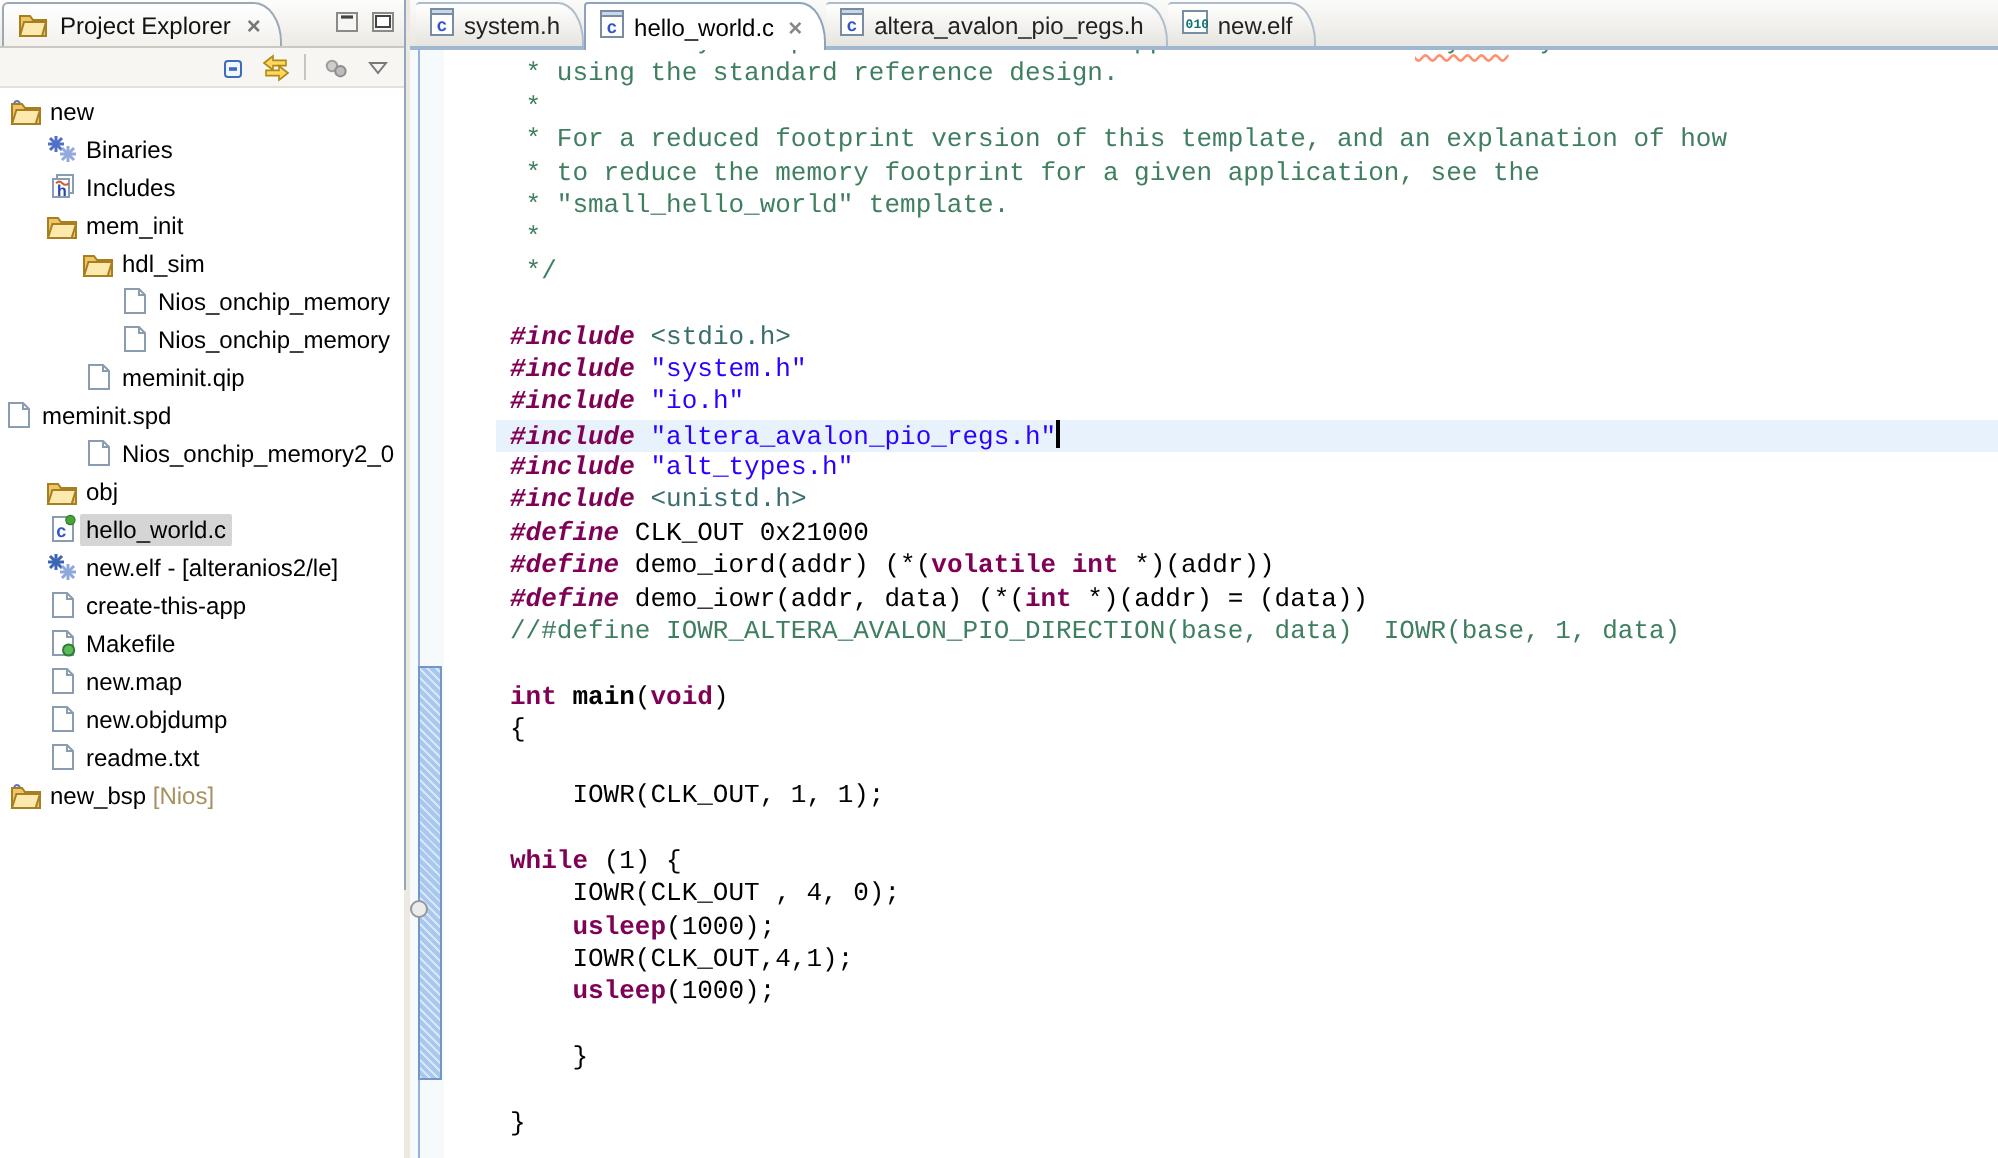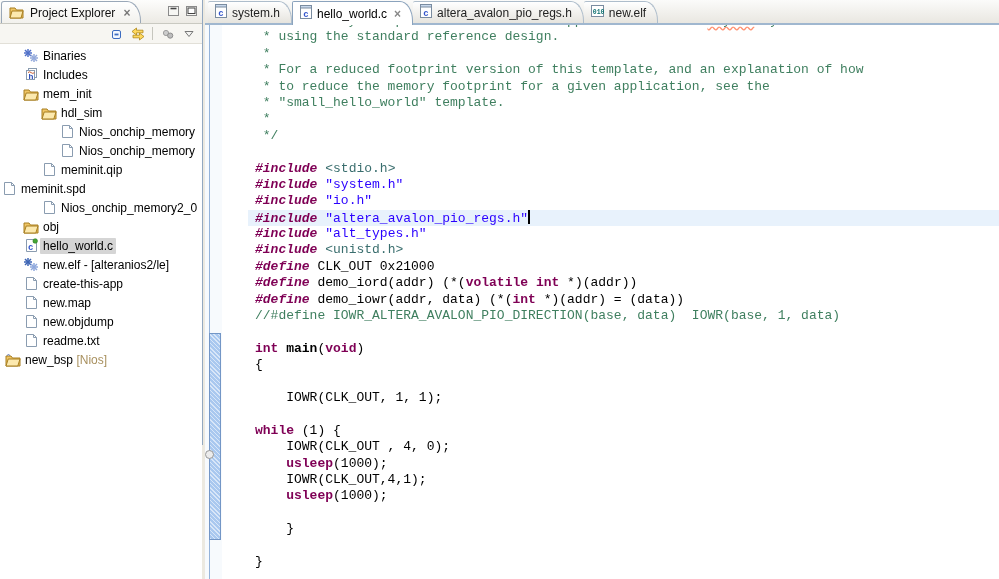--- a/index.html
+++ b/index.html
@@ -119,20 +119,30 @@
             <circle cx="9.2" cy="8.6" r="2.6" fill="#BDBDBD" stroke="#8E8E8E"></circle>
           </svg>
         </span>
         <span class="tbtn">
           <svg width="10" height="8" viewBox="0 0 10 8">
             <path d="M1 1.5h8L5 6.5z" fill="#F4F4F2" stroke="#787878"></path>
           </svg>
         </span>
       </div>
     <div class="tree" id="tree">
+        <div class="trow" style="padding-left: 4px;">
+          <span class="ticon">
+            <svg width="16" height="14" viewBox="0 0 16 14">
+              <path d="M1 3h5l1.5 2H15v8H1z" fill="#EFC565" stroke="#A87F20"></path>
+              <path d="M1 13L3.2 6H15l-2.2 7z" fill="#FCE9AE" stroke="#A87F20"></path>
+              <path d="M2 2.5q1.5-2 3 0" fill="none" stroke="#5B75B8"></path>
+            </svg>
+          </span>
+          <span class="tlabel">new</span>
+        </div>
         <div class="trow" style="padding-left: 22px;">
           <span class="ticon">
             <svg width="15" height="15" viewBox="0 0 15 15">
               <g stroke="#5070C8" stroke-width="1.5">
                 <line x1="4" y1="1" x2="4" y2="9"></line>
                 <line x1="0" y1="5" x2="8" y2="5"></line>
                 <line x1="1" y1="2" x2="7" y2="8"></line>
                 <line x1="7" y1="2" x2="1" y2="8"></line>
               </g>
               <g stroke="#93A9DB" stroke-width="1.5">
@@ -265,20 +275,30 @@
               <path d="M8.5 1.5v3h3" fill="none" stroke="#8A9CB0"></path>
             </svg>
           </span>
           <span class="tlabel">create-this-app</span>
         </div>
         <div class="trow" style="padding-left: 22px;">
           <span class="ticon">
             <svg width="13" height="15" viewBox="0 0 13 15">
               <path d="M1.5 1.5h7l3 3v9h-10z" fill="#fff" stroke="#8A9CB0"></path>
               <path d="M8.5 1.5v3h3" fill="none" stroke="#8A9CB0"></path>
+              <circle cx="9.3" cy="11" r="2.8" fill="#5CBA5C" stroke="#2E7D32"></circle>
+            </svg>
+          </span>
+          <span class="tlabel">Makefile</span>
+        </div>
+        <div class="trow" style="padding-left: 22px;">
+          <span class="ticon">
+            <svg width="13" height="15" viewBox="0 0 13 15">
+              <path d="M1.5 1.5h7l3 3v9h-10z" fill="#fff" stroke="#8A9CB0"></path>
+              <path d="M8.5 1.5v3h3" fill="none" stroke="#8A9CB0"></path>
             </svg>
           </span>
           <span class="tlabel">new.map</span>
         </div>
         <div class="trow" style="padding-left: 22px;">
           <span class="ticon">
             <svg width="13" height="15" viewBox="0 0 13 15">
               <path d="M1.5 1.5h7l3 3v9h-10z" fill="#fff" stroke="#8A9CB0"></path>
               <path d="M8.5 1.5v3h3" fill="none" stroke="#8A9CB0"></path>
             </svg>

